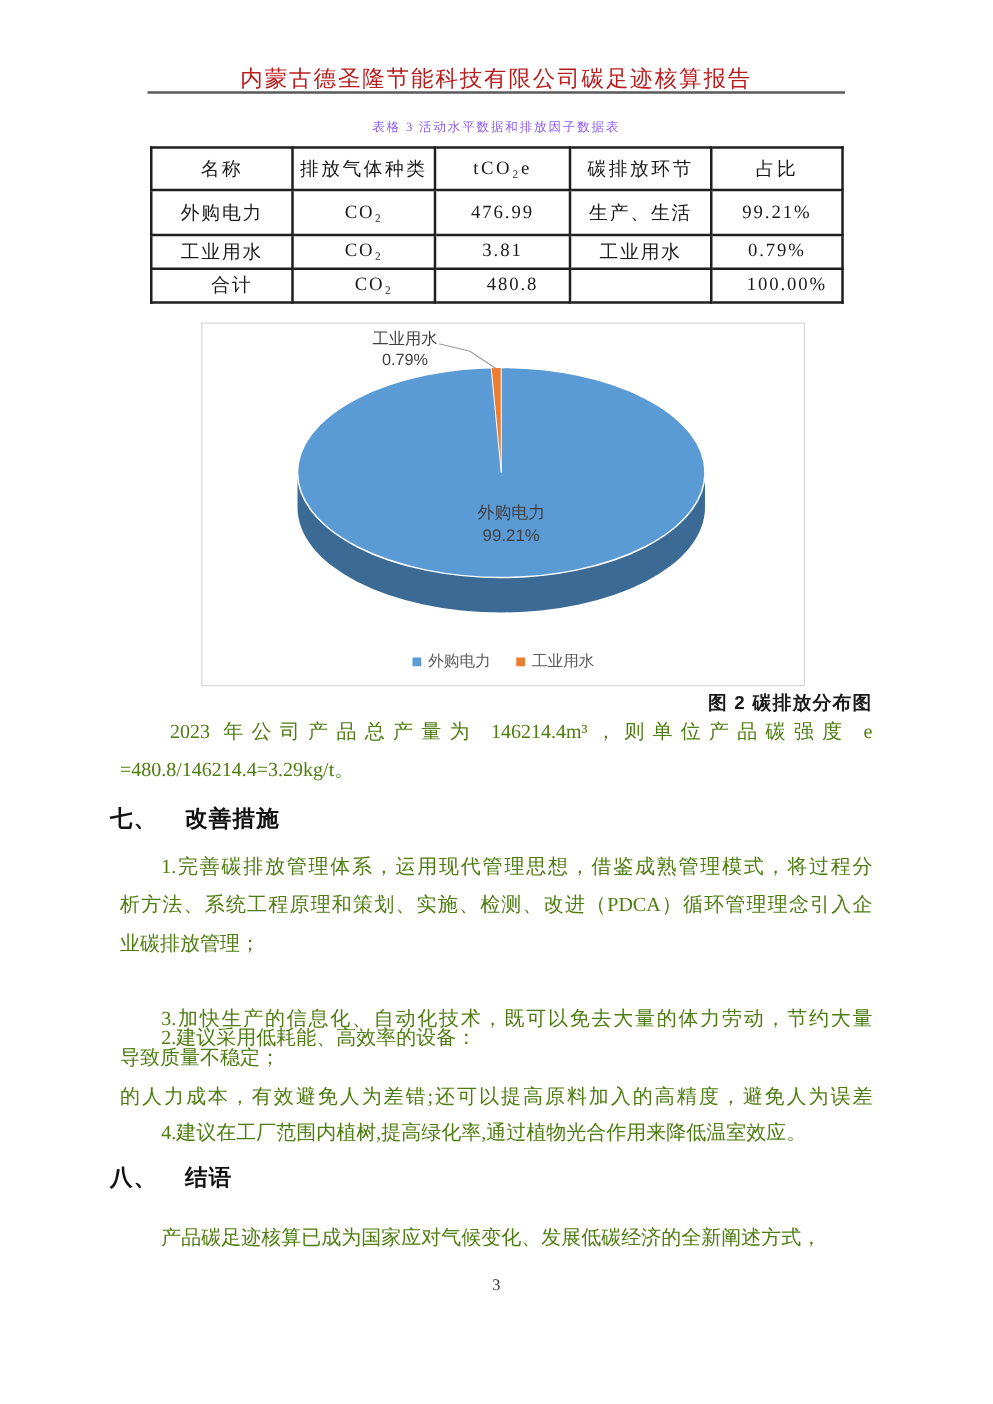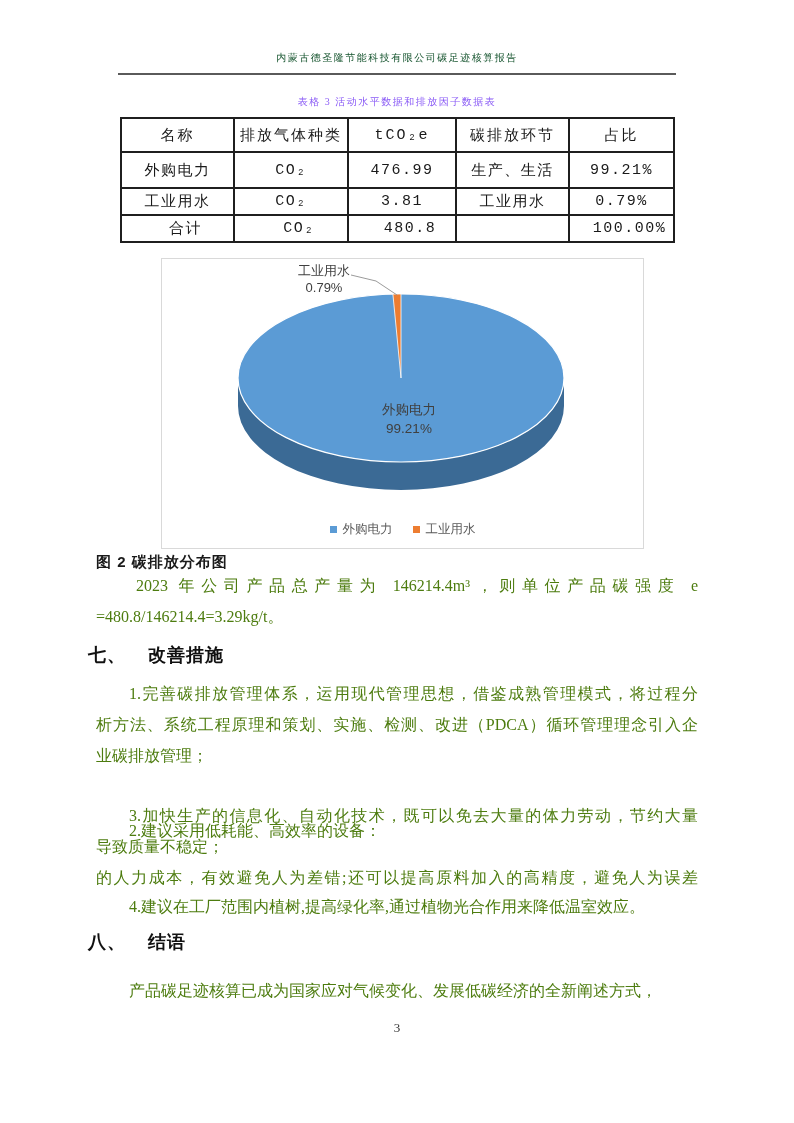--- a/index.html
+++ b/index.html
@@ -1,51 +1,51 @@
 <!DOCTYPE html>
 <html><head>
 <meta charset="utf-8">
 <style>
   html,body{margin:0;padding:0;background:#fff;}
   .page{position:relative;width:794px;height:1123px;background:#ffffff;overflow:hidden;
         font-family:"Liberation Serif","DejaVu Serif",serif;color:#2b2b2b;margin:0 auto;}
 
   
   .doc-header{position:absolute;top:51px;left:0;width:100%;text-align:center;
-              font-size:10px;letter-spacing:1.5px;color:#14532d;}
+              font-size:18px;letter-spacing:1.5px;color:#b91c1c;}
   .header-rule{position:absolute;top:73px;left:118px;width:558px;height:2px;background:#5a5a5a;}
 
   
   .table-title{position:absolute;top:95px;left:96px;width:602px;text-align:center;
                font-size:10px;letter-spacing:1.5px;color:#8b5cf6;}
   table.data{position:absolute;top:117px;left:120px;width:553px;border-collapse:collapse;
              table-layout:fixed;font-size:15px;color:#1a1a1a;}
   table.data td{border:2px solid #1f1f1f;text-align:center;vertical-align:middle;
-                padding:0;letter-spacing:1.5px;overflow:hidden;white-space:nowrap;font-family:Liberation Mono, monospace;}
+                padding:0;letter-spacing:1.5px;overflow:hidden;white-space:nowrap;}
   tr.h  td{height:32px;letter-spacing:2px;}
   tr.r1 td{height:34px;}
   tr.r2 td{height:25px;}
   tr.r3 td{height:25px;padding-left:16px;}
 
   
   .chart-box{position:absolute;left:161px;top:258px;width:481px;height:289px;
              border:1px solid #d9d9d9;background:#fff;}
   .chart-box svg{position:absolute;left:0;top:0;}
   .pie-label{position:absolute;text-align:center;color:#404040;font-size:13px;line-height:17px;
              font-family:"Liberation Sans","DejaVu Sans",sans-serif;}
   .lbl-water{left:112px;top:3px;width:100px;}
   .lbl-power{left:187px;top:141px;width:120px;font-size:13.5px;line-height:19px;}
   .legend{position:absolute;left:0;right:0;bottom:10px;display:flex;justify-content:center;
           gap:20px;font-size:12.5px;color:#595959;
           font-family:"Liberation Sans","DejaVu Sans",sans-serif;}
   .legend-item{display:flex;align-items:center;}
   .swatch{width:7px;height:7px;margin-right:6px;display:inline-block;}
   .swatch.blue{background:#5B9BD5;}
   .swatch.orange{background:#ED7D31;}
-  .fig-caption{position:absolute;top:553px;left:96px;width:602px;text-align:left;
+  .fig-caption{position:absolute;top:553px;left:96px;width:602px;text-align:right;
                font-weight:bold;font-size:15px;color:#1a1a1a;letter-spacing:1px;
                font-family:"Liberation Sans","DejaVu Sans",sans-serif;}
 
   
   .para{position:absolute;left:96px;width:602px;font-size:16px;line-height:31px;color:#4d7c0f;}
   .line{min-height:31px;}
   .stretch{text-align:justify;text-align-last:justify;}
   .indent{text-indent:33px;}
   .indent-wide{text-indent:40px;}
   .heading{position:absolute;left:88px;width:594px;font-size:18px;font-weight:bold;color:#111;

